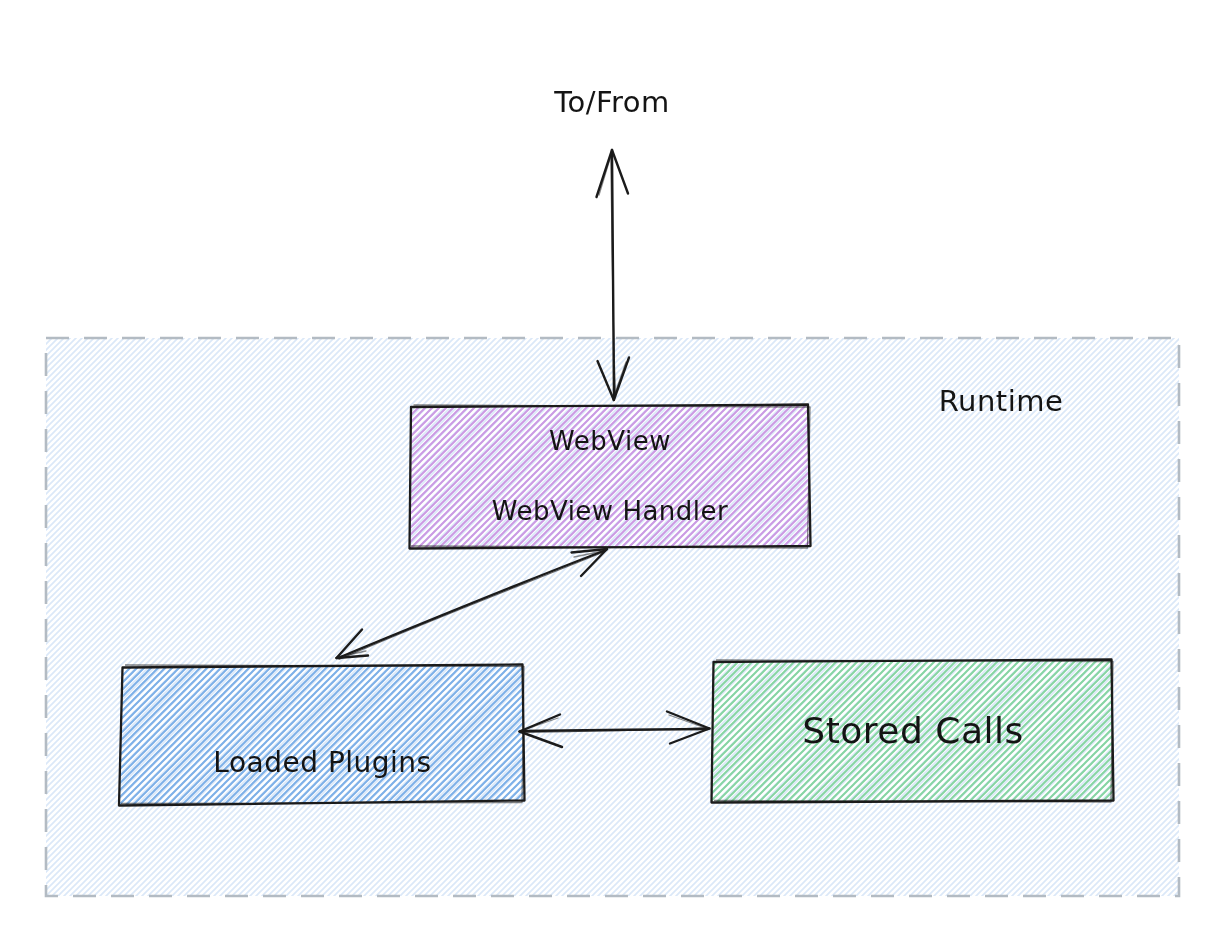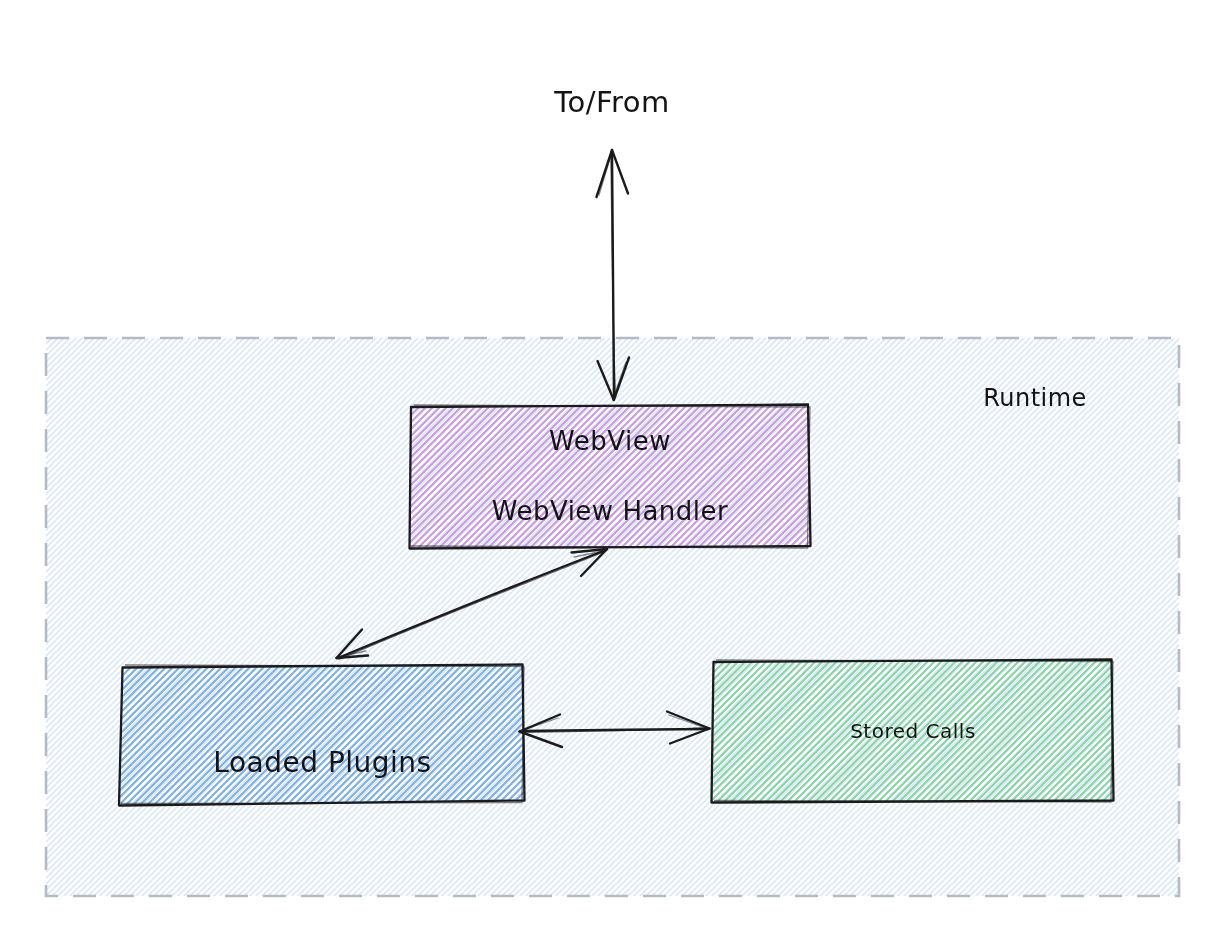--- a/index.html
+++ b/index.html
@@ -29,24 +29,24 @@
   }
   .lbl-external {
     left: 497px;
     top: 40px;
     width: 230px;
     font-size: 29px;
     line-height: 45px;
     margin-top: 40px;
   }
   .lbl-runtime {
-    left: 930px;
+    left: 896px;
     top: 384px;
     width: 210px;
-    font-size: 24px;
+    font-size: 29px;
   }
   .node-label {
     position: absolute;
     display: flex;
     flex-direction: column;
     align-items: center;
     justify-content: center;
     text-align: center;
     letter-spacing: 0.5px;
     white-space: nowrap;
@@ -65,21 +65,21 @@
     top: 701px;
     width: 401px;
     height: 123px;
     font-size: 28px;
   }
   .node-label.calls {
     left: 713px;
     top: 660px;
     width: 400px;
     height: 141px;
-    font-size: 20px;
+    font-size: 36px;
   }
 </style>
 </head>
 <body>
 
 <div class="canvas">
 
   <svg width="1228" height="938" viewBox="0 0 1228 938">
     <defs>
       <pattern id="hatch-container" width="6" height="6" patternUnits="userSpaceOnUse">

